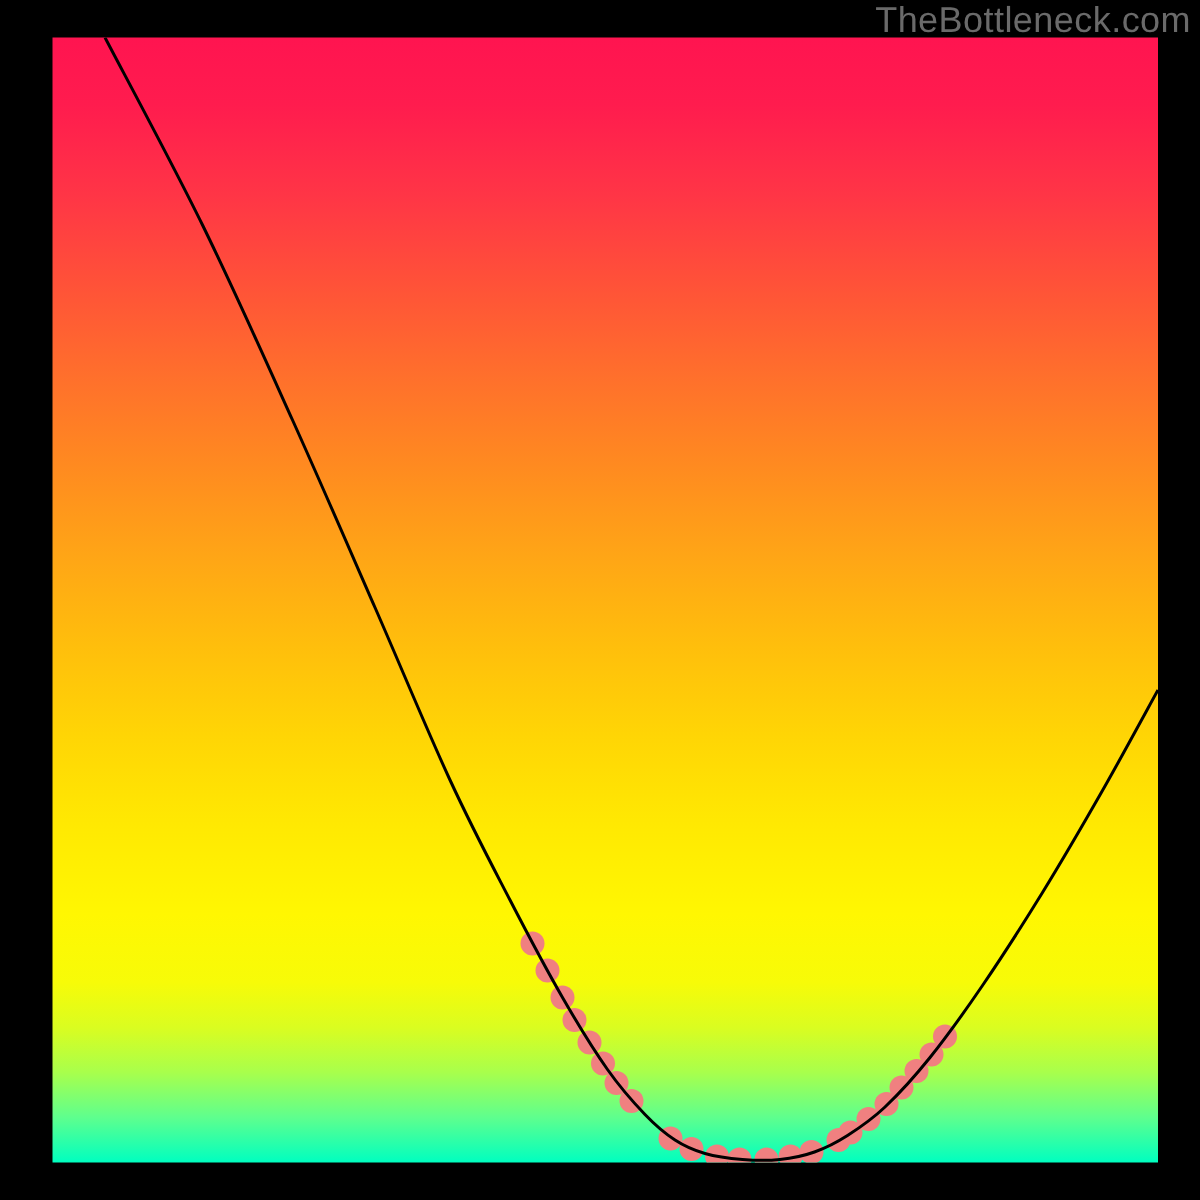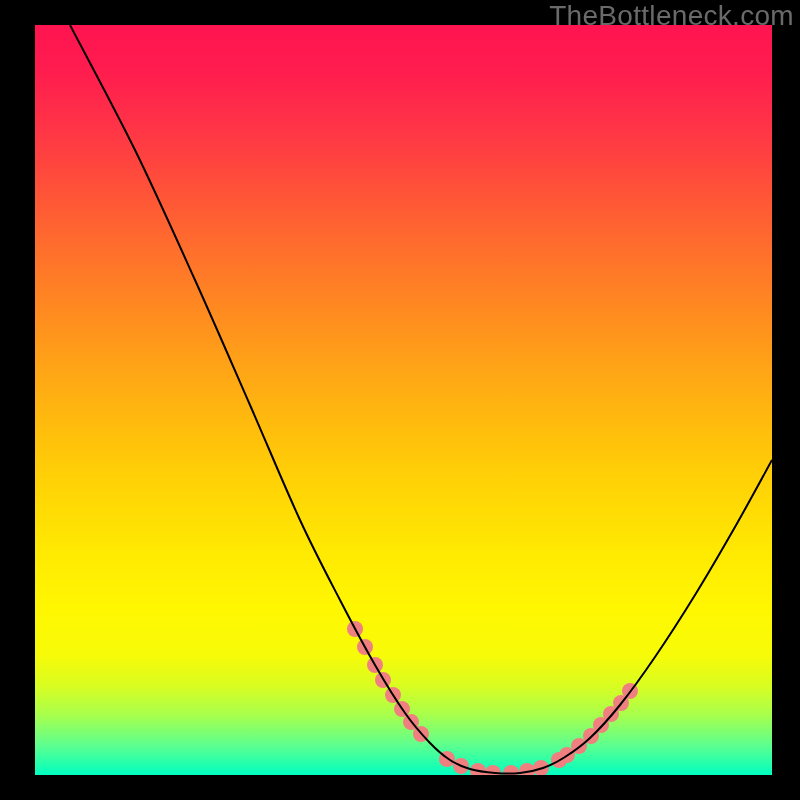--- a/index.html
+++ b/index.html
@@ -15,21 +15,21 @@
     position: relative;
     width: 800px;
     height: 800px;
     background: #000000;
   }
   .watermark {
     position: absolute;
     top: 0;
     right: 6px;
     color: #6a6a6a;
-    font-size: 28px;
+    font-size: 24px;
     font-weight: 500;
     letter-spacing: 0.3px;
     z-index: 5;
     user-select: none;
   }
   .plot-area {
     position: absolute;
     left: 35px;
     top: 25px;
     width: 737px;

